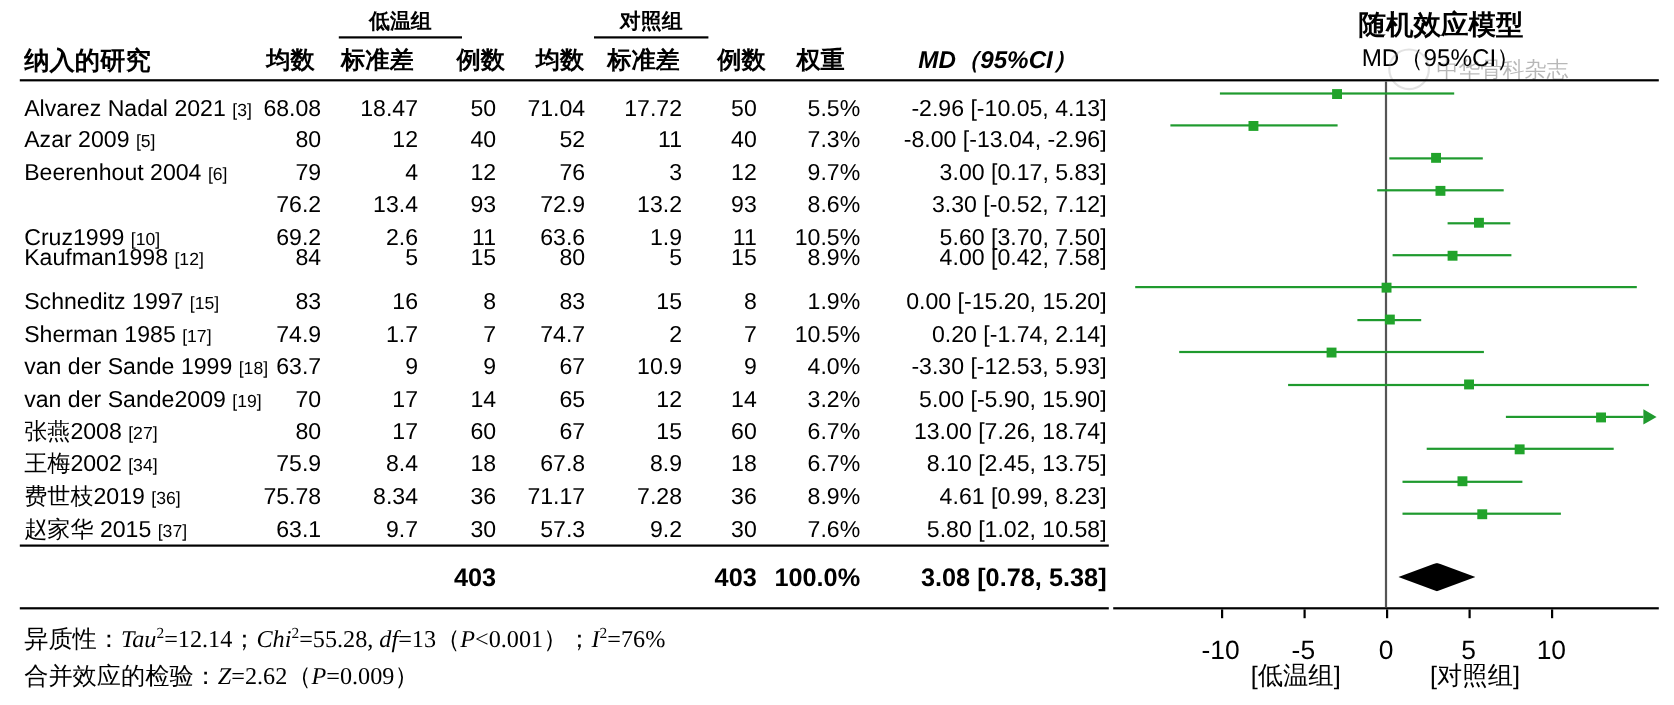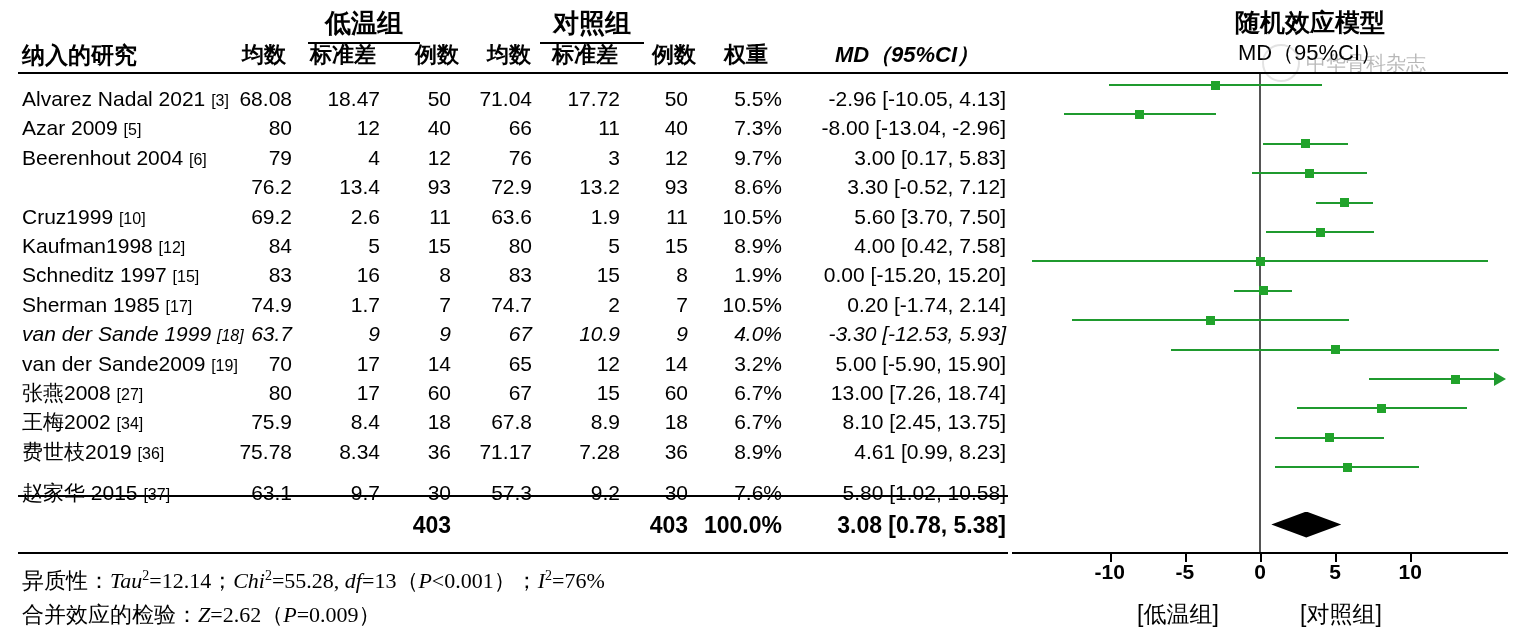--- a/index.html
+++ b/index.html
@@ -15,21 +15,21 @@
     position: relative;
     width: 1522px;
     height: 641px;
     overflow: hidden;
     background: #fff;
   }
 
   
   .grp-label {
     position: absolute;
-    font-size: 26px;
+    font-size: 19px;
     font-weight: 600;
     text-align: center;
     white-space: nowrap;
     border-bottom: 2px solid #000;
     padding-bottom: 1px;
   }
   #grp-cold  { left: 308px; top: 6px;  width: 112px; }
   #grp-ctrl  { left: 540px; top: 6px;  width: 104px; }
 
   #model-title {
@@ -192,26 +192,25 @@
   
   #axis {
     position: absolute;
     left: 1012px;
     top: 554px;
     width: 496px;
     height: 80px;
   }
   .tick-label {
     position: absolute;
-    top: 6px;
-    font-size: 21px;
+    top: 24px;
+    font-size: 24px;
     text-align: center;
     width: 50px;
     margin-left: -25px;
-    font-weight: bold;
   }
   .tick-mark {
     position: absolute;
     top: 0px;
     width: 2px;
     height: 8px;
     background: #000;
   }
   #axis-cap-left {
     position: absolute;
@@ -291,21 +290,21 @@
         <div class="cell c-s2">17.72</div>
         <div class="cell c-n2">50</div>
         <div class="cell c-w">5.5%</div>
         <div class="cell c-md">-2.96 [-10.05, 4.13]</div>
       </div>
       <div class="row" style="top: 113.4px;">
         <div class="cell c-study">Azar 2009 <span class="ref">[5]</span></div>
         <div class="cell c-m1">80</div>
         <div class="cell c-s1">12</div>
         <div class="cell c-n1">40</div>
-        <div class="cell c-m2">66</div>
+        <div class="cell c-m2">52</div>
         <div class="cell c-s2">11</div>
         <div class="cell c-n2">40</div>
         <div class="cell c-w">7.3%</div>
         <div class="cell c-md">-8.00 [-13.04, -2.96]</div>
       </div>
       <div class="row" style="top: 142.8px;">
         <div class="cell c-study">Beerenhout 2004 <span class="ref">[6]</span></div>
         <div class="cell c-m1">79</div>
         <div class="cell c-s1">4</div>
         <div class="cell c-n1">12</div>
@@ -329,21 +328,21 @@
         <div class="cell c-study">Cruz1999 <span class="ref">[10]</span></div>
         <div class="cell c-m1">69.2</div>
         <div class="cell c-s1">2.6</div>
         <div class="cell c-n1">11</div>
         <div class="cell c-m2">63.6</div>
         <div class="cell c-s2">1.9</div>
         <div class="cell c-n2">11</div>
         <div class="cell c-w">10.5%</div>
         <div class="cell c-md">5.60 [3.70, 7.50]</div>
       </div>
-      <div class="row" style="top: 231px;">
+      <div class="row" style="top: 220px;">
         <div class="cell c-study">Kaufman1998 <span class="ref">[12]</span></div>
         <div class="cell c-m1">84</div>
         <div class="cell c-s1">5</div>
         <div class="cell c-n1">15</div>
         <div class="cell c-m2">80</div>
         <div class="cell c-s2">5</div>
         <div class="cell c-n2">15</div>
         <div class="cell c-w">8.9%</div>
         <div class="cell c-md">4.00 [0.42, 7.58]</div>
       </div>
@@ -362,21 +361,21 @@
         <div class="cell c-study">Sherman 1985 <span class="ref">[17]</span></div>
         <div class="cell c-m1">74.9</div>
         <div class="cell c-s1">1.7</div>
         <div class="cell c-n1">7</div>
         <div class="cell c-m2">74.7</div>
         <div class="cell c-s2">2</div>
         <div class="cell c-n2">7</div>
         <div class="cell c-w">10.5%</div>
         <div class="cell c-md">0.20 [-1.74, 2.14]</div>
       </div>
-      <div class="row" style="top: 319.2px; font-style: italic;">
+      <div class="row" style="top: 319.2px;">
         <div class="cell c-study">van der Sande 1999 <span class="ref">[18]</span></div>
         <div class="cell c-m1">63.7</div>
         <div class="cell c-s1">9</div>
         <div class="cell c-n1">9</div>
         <div class="cell c-m2">67</div>
         <div class="cell c-s2">10.9</div>
         <div class="cell c-n2">9</div>
         <div class="cell c-w">4.0%</div>
         <div class="cell c-md">-3.30 [-12.53, 5.93]</div>
       </div>
@@ -417,21 +416,21 @@
         <div class="cell c-study">费世枝2019 <span class="ref">[36]</span></div>
         <div class="cell c-m1">75.78</div>
         <div class="cell c-s1">8.34</div>
         <div class="cell c-n1">36</div>
         <div class="cell c-m2">71.17</div>
         <div class="cell c-s2">7.28</div>
         <div class="cell c-n2">36</div>
         <div class="cell c-w">8.9%</div>
         <div class="cell c-md">4.61 [0.99, 8.23]</div>
       </div>
-      <div class="row" style="top: 478px; padding-left: 40px;">
+      <div class="row" style="top: 467px; padding-left: 40px;">
         <div class="cell c-study">赵家华 2015 <span class="ref">[37]</span></div>
         <div class="cell c-m1">63.1</div>
         <div class="cell c-s1">9.7</div>
         <div class="cell c-n1">30</div>
         <div class="cell c-m2">57.3</div>
         <div class="cell c-s2">9.2</div>
         <div class="cell c-n2">30</div>
         <div class="cell c-w">7.6%</div>
         <div class="cell c-md">5.80 [1.02, 10.58]</div>
       </div>

